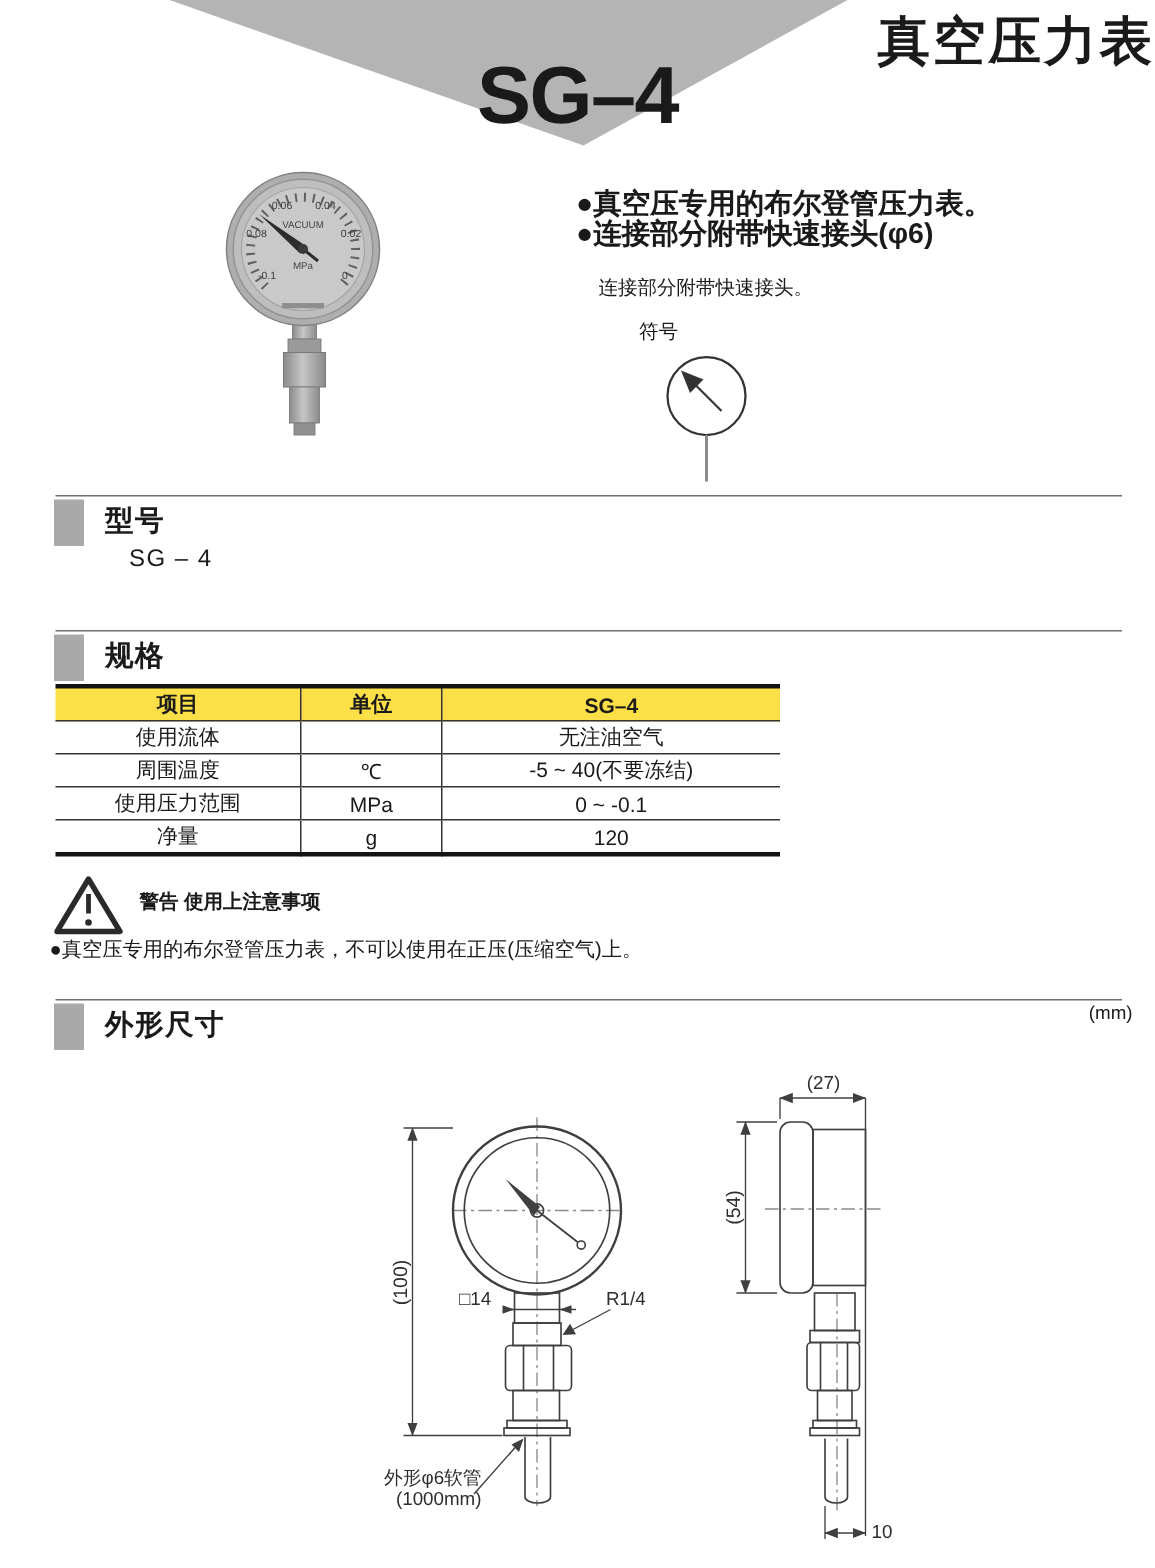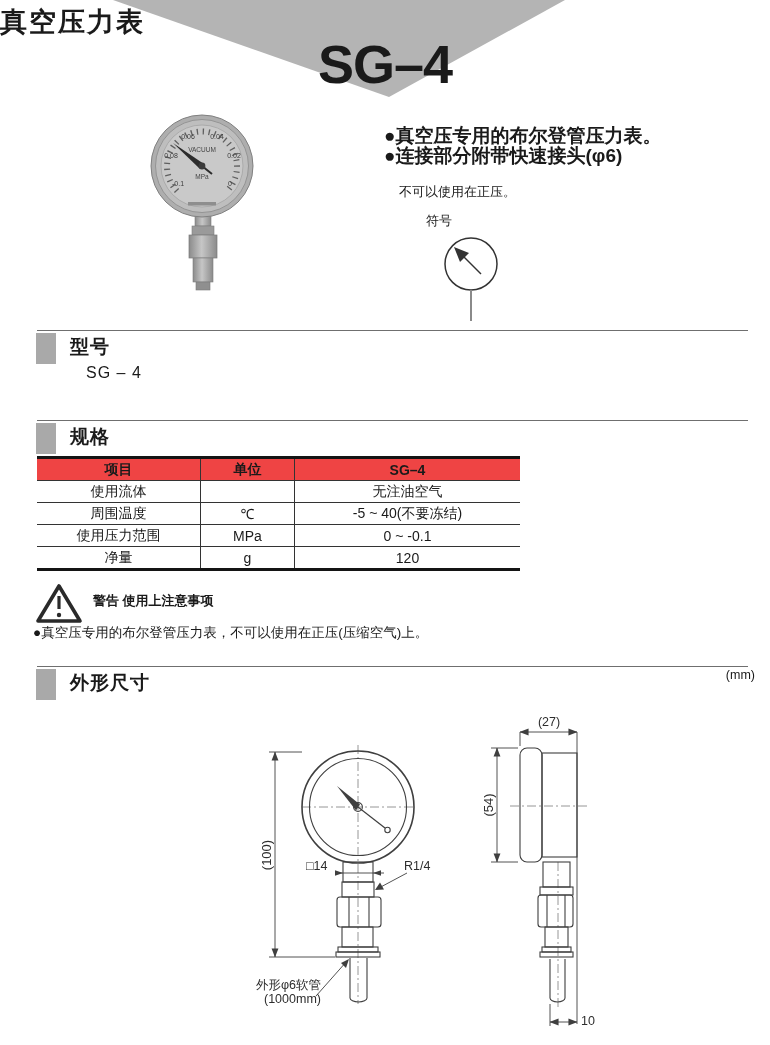--- a/index.html
+++ b/index.html
@@ -2,21 +2,21 @@
 <html><head>
 <meta charset="utf-8">
 <style>
   html,body{margin:0;padding:0;background:#fff;}
   .page{
     position:relative;width:770px;height:1045px;background:#ffffff;overflow:hidden;
     font-family:"Liberation Sans", sans-serif;color:#1a1a1a;
   }
   .abs{position:absolute;}
   
-  .hdr-cat{left:0;right:0;top:4px;text-align:left;font-size:27px;font-weight:bold;letter-spacing:2px;z-index:2;}
+  .hdr-cat{left:0;right:0;top:4px;text-align:right;font-size:35px;font-weight:bold;letter-spacing:2px;z-index:2;}
   .hdr-model{left:0;right:0;top:33px;text-align:center;font-size:54px;font-weight:bold;letter-spacing:-1px;z-index:2;}
   
   .feat1{left:384px;top:123px;font-size:19px;font-weight:bold;}
   .feat2{left:384px;top:143px;font-size:19px;font-weight:bold;}
   .feat-note{left:399px;top:183px;font-size:13px;}
   .sym-label{left:399px;top:212px;font-size:13px;margin-left:27px;}
   
   .sec-line{left:37px;width:711px;height:1px;background:#6f6f6f;}
   .sec-marker{width:20px;height:31px;background:#a9a9a9;}
   .sec-title{font-size:19px;font-weight:bold;letter-spacing:1px;}
@@ -27,21 +27,21 @@
     position:absolute;left:37px;top:456px;width:457px;border-collapse:collapse;table-layout:fixed;
     font-size:14px;border-top:3px solid #141414;border-bottom:3px solid #141414;
   }
   table.spec td,table.spec th{
     height:21px;text-align:center;vertical-align:middle;padding:0 4px;
     border-top:1px solid #333;border-bottom:1px solid #333;font-weight:normal;
   }
   table.spec .c1{width:155px;}
   table.spec .c2{width:85px;border-left:1px solid #333;border-right:1px solid #333;}
   table.spec .c3{width:217px;}
-  table.spec thead th{background:#ef4444;font-weight:bold;}
+  table.spec thead th{background:#fde047;font-weight:bold;}
   
   .warn-label{left:93px;top:592px;font-size:13px;font-weight:bold;}
   .warn-text{left:33px;top:624px;font-size:13.5px;}
   svg text{font-family:"Liberation Sans", sans-serif;}
 </style>
 </head>
 <body>
 
 <div class="page">
 
@@ -83,21 +83,21 @@
         <polygon points="29,33 60,54 56,59" fill="#2c2c2c"></polygon>
         <line x1="58" y1="56" x2="68" y2="64" stroke="#2c2c2c" stroke-width="2"></line>
         <circle cx="58" cy="56" r="3.4" fill="#3a3a3a"></circle>
       </g>
       <rect x="44" y="92" width="28" height="3.5" fill="#8e8e8e"></rect>
     </g>
   </svg>
 
   <div class="abs feat1">●真空压专用的布尔登管压力表。</div>
   <div class="abs feat2">●连接部分附带快速接头(φ6)</div>
-  <div class="abs feat-note">不可以使用在正压。</div>
+  <div class="abs feat-note">连接部分附带快速接头。</div>
   <div class="abs sym-label">符号</div>
 
   <svg class="abs" style="left:440px;top:232px;" width="70" height="92" viewBox="0 0 70 92">
     <circle cx="31" cy="32" r="26" fill="none" stroke="#333" stroke-width="1.5"></circle>
     <line x1="41" y1="42" x2="21" y2="22" stroke="#333" stroke-width="1.4"></line>
     <polygon points="14,15 29,21 20,30" fill="#333"></polygon>
     <line x1="31" y1="58" x2="31" y2="89" stroke="#8a8a8a" stroke-width="2"></line>
   </svg>
 
   <div class="abs sec-line" style="top:330px;"></div>

